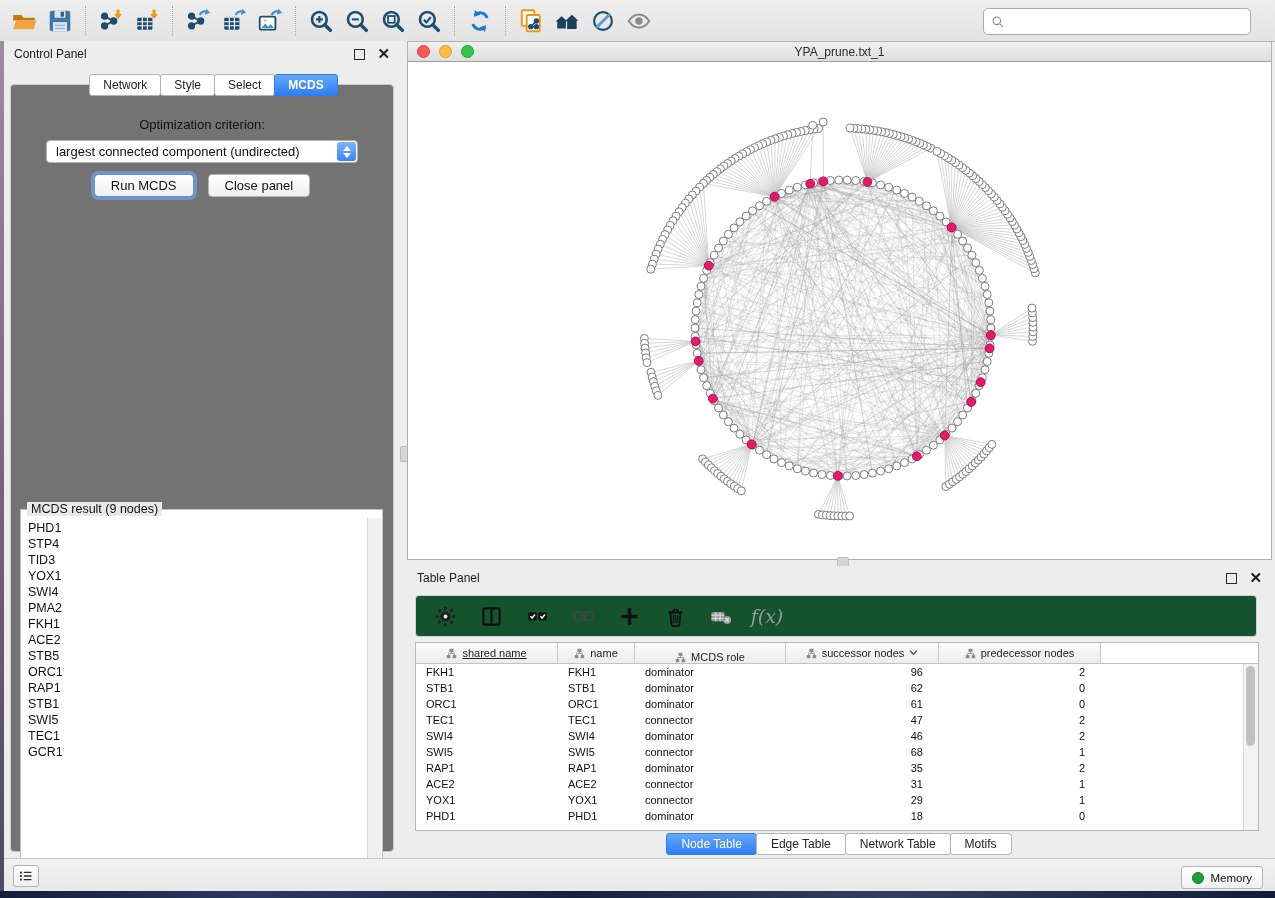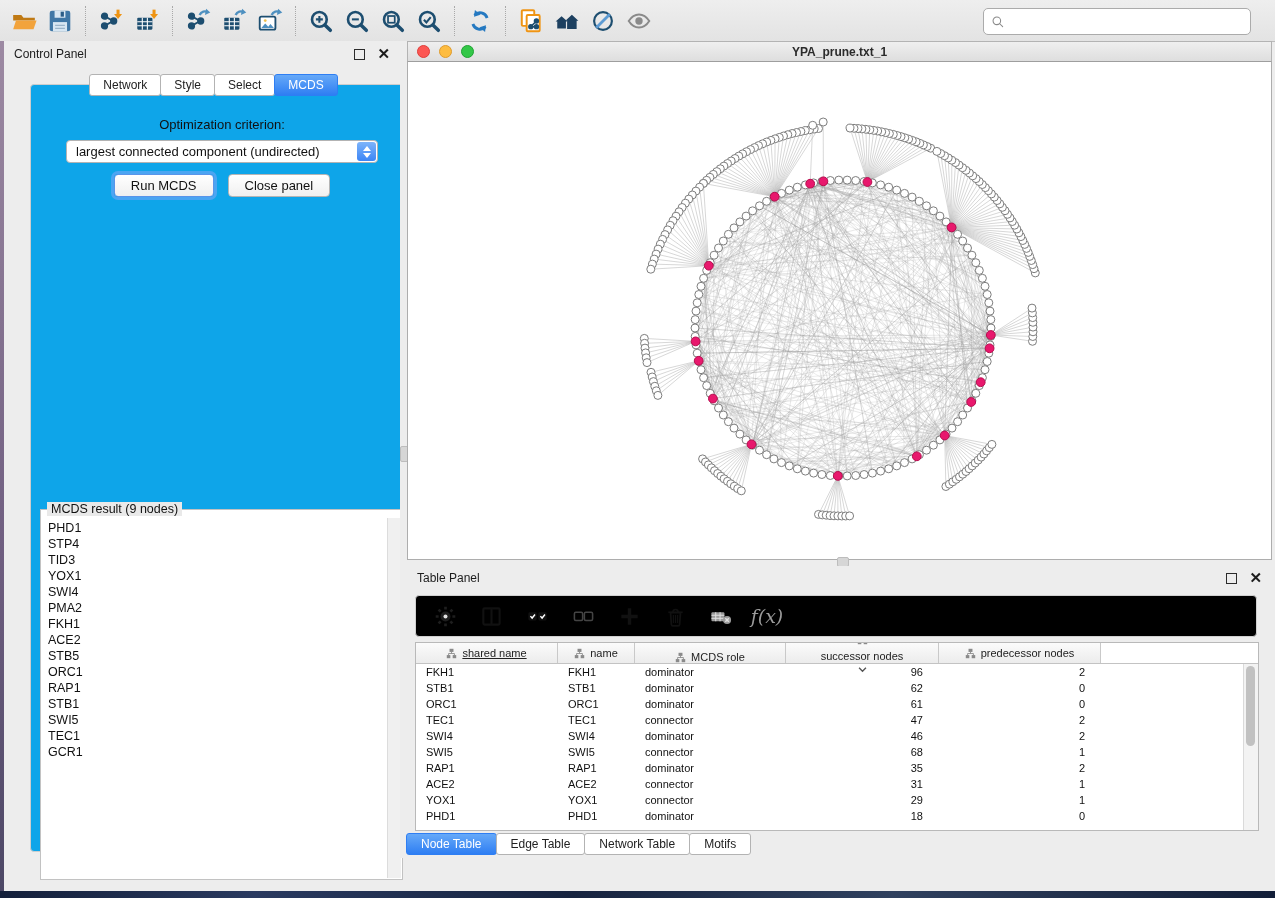--- a/index.html
+++ b/index.html
@@ -26,23 +26,23 @@
     font-family:"Liberation Sans",sans-serif;}
   
   .control-panel{position:absolute;left:4px;top:41px;width:396px;height:817px;background:#ededed;}
   .panel-head{position:relative;height:26px;display:flex;align-items:center;padding:0 10px;font-size:12px;color:#1c1c1c;}
   .panel-head .spacer{flex:1;}
   .float-ic{width:9px;height:9px;border:1.5px solid #2b2b2b;display:inline-block;margin-right:12px;cursor:pointer;}
   .close-ic{font-size:15px;font-weight:bold;color:#1c1c1c;line-height:10px;cursor:pointer;}
   .cp-tabs{position:absolute;left:0;top:33px;width:100%;display:flex;justify-content:center;z-index:3;margin-left:12px;}
   .cp-tab{height:20px;line-height:20px;padding:0 13px;font-size:12px;background:#fff;border:1px solid #b3b3b3;
     margin-left:-1px;color:#222;cursor:pointer;border-radius:3px;}
-  .cp-tab.active{background:linear-gradient(#66a9f8,#2e7ef3);color:#fff;border-color:#2e7ef3;font-weight:normal;}
-  .cp-body{position:absolute;left:6px;top:43px;width:382px;height:766px;background:#0ea5e9;
-    border:1px solid #cdcdcd;border-radius:4px;margin-left:20px;}
+  .cp-tab.active{background:linear-gradient(#66a9f8,#2e7ef3);color:#fff;border-color:#2e7ef3;font-weight:bold;}
+  .cp-body{position:absolute;left:6px;top:43px;width:382px;height:766px;background:#737373;
+    border:1px solid #cdcdcd;border-radius:4px;}
   .opt-label{margin-top:32px;text-align:center;font-size:13px;color:#111;}
   .dropdown{position:relative;margin:8px auto 0;width:312px;height:23px;background:#fff;border:1px solid #b3b3b3;
     border-radius:4px;font-size:13px;color:#111;display:flex;align-items:center;padding-left:9px;box-sizing:border-box;cursor:pointer;}
   .stepper{position:absolute;right:1px;top:1px;bottom:1px;width:19px;border-radius:3px;
     background:linear-gradient(#7db4fa,#3c85f6);display:flex;flex-direction:column;align-items:center;justify-content:center;gap:2px;}
   .stepper i{width:0;height:0;border-left:4px solid transparent;border-right:4px solid transparent;display:block;}
   .stepper .up{border-bottom:5px solid #fff;}
   .stepper .dn{border-top:5px solid #fff;}
   .btn-row{display:flex;justify-content:center;gap:14px;margin-top:11px;}
   .btn{height:23px;padding:0 16px;font-size:13px;color:#111;background:linear-gradient(#ffffff,#f0f0f0);
@@ -59,44 +59,44 @@
   .hsash{position:absolute;left:407px;top:560px;width:865px;height:6px;background:#ededed;}
   .hsash .grip{position:absolute;left:430px;top:-3px;width:10px;height:8px;background:#d6d6d6;border:1px solid #bdbdbd;border-radius:2px;}
   
   .network-window{position:absolute;left:407px;top:41px;width:865px;height:519px;}
   .net-titlebar{position:relative;height:21px;background:linear-gradient(#efefef,#dedede);
     border:1px solid #b3b3b3;border-bottom:1px solid #9e9e9e;display:flex;align-items:center;box-sizing:border-box;}
   .tl{width:11px;height:11px;border-radius:50%;margin-left:9px;display:inline-block;cursor:pointer;}
   .tl.red{background:#fc5753;border:.5px solid #df3e3a;}
   .tl.yel{background:#fdbc40;border:.5px solid #de9b2d;}
   .tl.grn{background:#33c748;border:.5px solid #1fa332;}
-  .net-title{position:absolute;left:0;right:0;text-align:center;font-size:12px;font-weight:bold;color:#2b2b2b;}
+  .net-title{position:absolute;left:0;right:0;text-align:center;font-size:12px;font-weight:normal;color:#2b2b2b;}
   .net-canvas{position:absolute;left:0;top:21px;width:863px;height:497px;background:#fff;border:1px solid #adadad;border-top:none;}
   .net-canvas svg{display:block;width:863px;height:497px;}
   
   .table-panel{position:absolute;left:407px;top:566px;width:865px;height:292px;background:#ededed;}
   .tp-head{position:relative;height:24px;display:flex;align-items:center;padding:0 10px;font-size:12px;color:#1c1c1c;}
-  .tp-toolbar{position:absolute;left:8px;top:29px;width:842px;height:42px;background:#000000;border:1px solid #d0d0d0;
+  .tp-toolbar{position:absolute;left:8px;top:29px;width:842px;height:42px;background:#14532d;border:1px solid #d0d0d0;
     border-radius:4px;display:flex;align-items:center;padding-left:12px;box-sizing:border-box;gap:12px;}
   .tp-btn{width:34px;height:32px;display:flex;align-items:center;justify-content:center;cursor:pointer;}
   .tp-btn svg{width:23px;height:23px;}
   .fx{font-family:"DejaVu Serif",serif;font-style:italic;font-size:19px;color:#9b9b9b;}
   .tbl{position:absolute;left:8px;top:76px;width:842px;height:187px;background:#fff;border:1px solid #b9b9b9;overflow:hidden;}
   .tbl-header{display:flex;height:20px;border-bottom:1px solid #c3c3c3;font-size:11px;color:#222;}
   .th{display:flex;align-items:center;justify-content:center;gap:5px;background:linear-gradient(#fbfbfb,#ececec);
     border-right:1px solid #c9c9c9;box-sizing:border-box;cursor:pointer;}
   .th svg.attr{width:11px;height:11px;flex:0 0 auto;}
   .th svg.sort{width:9px;height:6px;flex:0 0 auto;}
   .th.filler{background:#fff;border-right:none;cursor:default;}
   .tbl-row{display:flex;height:16px;font-size:11px;color:#111;align-items:center;cursor:default;}
   .td{box-sizing:border-box;padding:0 10px;white-space:nowrap;overflow:hidden;}
   .td.num{text-align:right;padding-right:16px;}
   .tbl-vscroll{position:absolute;right:0;top:21px;bottom:0;width:14px;background:#f3f3f3;border-left:1px solid #dadada;}
   .tbl-vscroll .thumb{position:absolute;left:2px;top:2px;width:9px;height:80px;background:#c1c1c1;border-radius:5px;}
-  .tp-tabs{position:absolute;left:0;top:267px;width:100%;display:flex;}
+  .tp-tabs{position:absolute;left:0;top:267px;width:100%;display:flex;justify-content:center;}
   .tp-tab{height:20px;line-height:20px;padding:0 14px;font-size:12px;background:#fff;border:1px solid #b3b3b3;
     margin-left:-1px;color:#222;cursor:pointer;border-radius:3px;}
   .tp-tab.active{background:linear-gradient(#66a9f8,#2e7ef3);color:#fff;border-color:#2e7ef3;}
   
   .status-bar{position:absolute;left:4px;top:858px;width:1271px;height:33px;background:linear-gradient(#f1f1f1,#e8e8e8);
     border-top:1px solid #c6c6c6;}
   .list-btn{position:absolute;left:9px;top:6px;width:26px;height:22px;background:linear-gradient(#fff,#efefef);
     border:1px solid #b5b5b5;border-radius:3px;display:flex;align-items:center;justify-content:center;cursor:pointer;}
   .list-btn svg{width:16px;height:14px;}
   .mem-btn{position:absolute;right:12px;top:7px;height:23px;padding:0 10px;display:flex;align-items:center;gap:6px;
@@ -1452,21 +1452,21 @@
             <svg viewBox="0 0 13 14" class="attr">
               <g fill="#8a8a8a">
                 <rect x="4" y="1" width="5" height="4"></rect>
                 <rect x="0.5" y="9" width="4.5" height="4"></rect>
                 <rect x="8" y="9" width="4.5" height="4"></rect>
               </g>
               <path d="M6.5 5v2M2.8 9V7h7.4v2" stroke="#8a8a8a" fill="none" stroke-width="1.1"></path>
             </svg>
             <span>MCDS role</span>
           </div>
-          <div class="th" style="width: 153px; flex-direction: column;">
+          <div class="th" style="width: 153px;">
             <svg viewBox="0 0 13 14" class="attr">
               <g fill="#8a8a8a">
                 <rect x="4" y="1" width="5" height="4"></rect>
                 <rect x="0.5" y="9" width="4.5" height="4"></rect>
                 <rect x="8" y="9" width="4.5" height="4"></rect>
               </g>
               <path d="M6.5 5v2M2.8 9V7h7.4v2" stroke="#8a8a8a" fill="none" stroke-width="1.1"></path>
             </svg>
             <span>successor nodes</span>
             <svg viewBox="0 0 10 7" class="sort">
@@ -1563,15 +1563,33 @@
         </div>
     </div>
     <div class="tp-tabs">
         <div class="tp-tab active">Node Table</div>
         <div class="tp-tab">Edge Table</div>
         <div class="tp-tab">Network Table</div>
         <div class="tp-tab">Motifs</div>
       </div>
   </section>
 
+  <div class="status-bar">
+    <button class="list-btn">
+      <svg viewBox="0 0 22 20">
+        <g stroke="#2a2a2a" stroke-width="2.4">
+            <path d="M7 3.5h14M7 10h14M7 16.5h14"></path>
+          </g>
+        <g fill="#2a2a2a">
+            <rect x="0" y="2" width="3.4" height="3.4"></rect>
+            <rect x="0" y="8.4" width="3.4" height="3.4"></rect>
+            <rect x="0" y="14.8" width="3.4" height="3.4"></rect>
+          </g>
+      </svg>
+    </button>
+    <button class="mem-btn">
+      <span class="dot"></span>
+      <span>Memory</span>
+    </button>
+  </div>
 
   <div class="desktop-bottom"></div>
 </div>
 
 </body></html>

